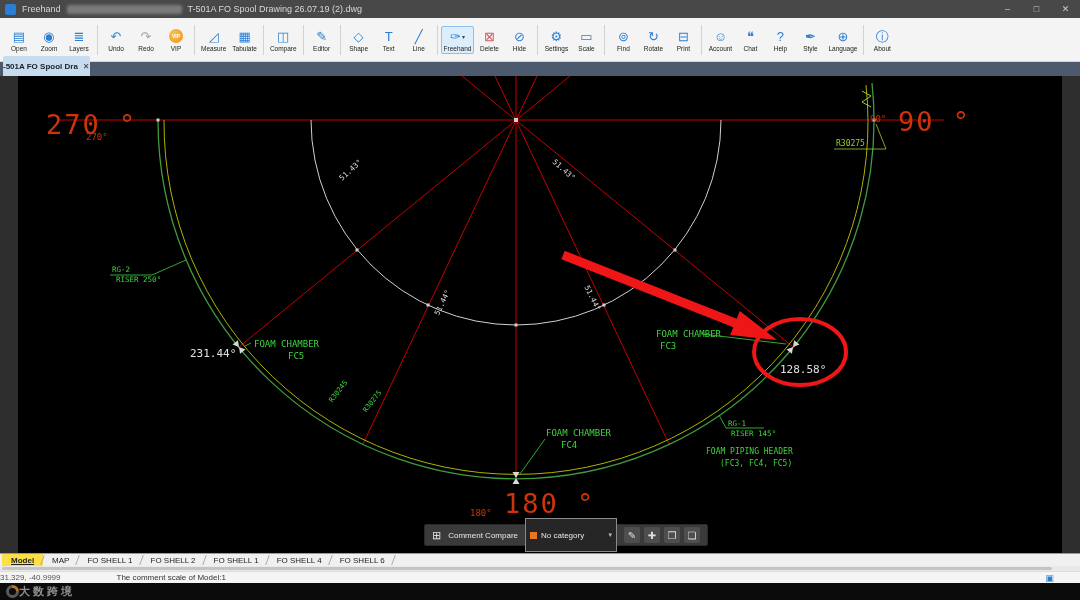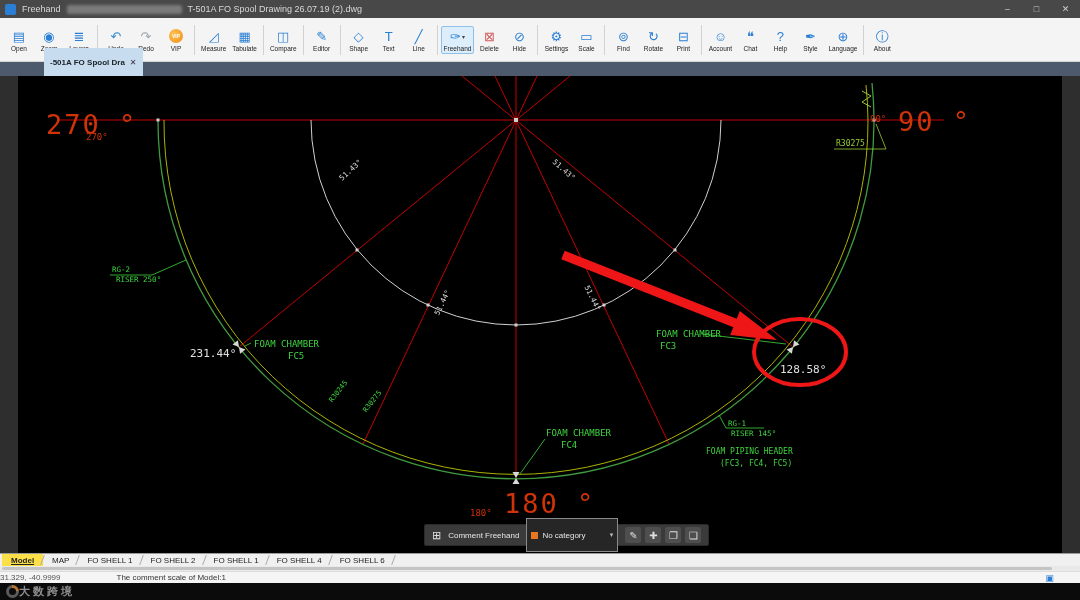--- a/index.html
+++ b/index.html
@@ -19,21 +19,21 @@
   .titem.selected { background:#dcedfc; border-color:#8fc0ea; }
   .trow { display:flex; align-items:center; height:15px; }
   .tglyph { font-size:13px; line-height:15px; }
   .tdrop { font-size:6px; color:#444; margin-left:1px; }
   .tlabel { font-size:6.5px; color:#222; margin-top:1px; white-space:nowrap; }
   .tsep { width:1px; height:30px; background:#d2d2d2; margin:0 3px; align-self:center; }
   .vipglyph { width:14px; height:14px; border-radius:50%; background:radial-gradient(circle at 35% 35%, #ffc14d, #ef8f1d); color:#fff; font-size:5px; font-weight:bold; display:flex; align-items:center; justify-content:center; }
 
   
   .tabstrip { height:14px; background:#4d5a6e; display:flex; align-items:flex-end; padding-left:3px; }
-  .doctab { height:28px; background:#c7dcee; color:#182028; font-size:8px; font-weight:bold; display:flex; align-items:center; gap:5px; padding:0 6px; border-radius:2px 2px 0 0;margin-left:41px; }
+  .doctab { height:20px; background:#c7dcee; color:#182028; font-size:8px; font-weight:bold; display:flex; align-items:center; gap:5px; padding:0 0; border-radius:2px 2px 0 0; }
   .tabclose { font-weight:normal; font-size:8px; color:#334; }
 
   
   .canvas { position:relative; height:477px; background:#000; overflow:hidden; }
   .gutter { position:absolute; top:0; bottom:0; width:18px; background:#2e2e2e; z-index:1; }
   .gutter.left { left:0; } .gutter.right { right:0; }
   svg.cad { position:absolute; left:0; top:0; z-index:2; }
   svg.cad text { font-family:"DejaVu Sans Mono", monospace; }
 
   
@@ -347,21 +347,21 @@
     <text x="836" y="70" font-size="8" fill="#9acd32">R30275</text>
     <text x="326" y="318" font-size="7" fill="#3fd43f" transform="rotate(-52 338 316)">R30245</text>
     <text x="360" y="328" font-size="7" fill="#3fd43f" transform="rotate(-52 372 326)">R30275</text>
 
     <polygon points="564.7,174.8 736.7,242.8 739.8,234.9 777,264 730.2,259.1 733.3,251.2 561.3,183.2" fill="#ee1616"></polygon>
     <ellipse cx="800" cy="276" rx="46" ry="33" fill="none" stroke="#ee1616" stroke-width="4"></ellipse>
   </svg>
 
   <div class="commentbar">
     <span class="gridicon">⊞</span>
-    <span>Comment Freehand</span>
+    <span>Comment Compare</span>
     <div class="catdrop">
       <span class="swatch" style="background: rgb(232, 119, 34);"></span>
       <span>No category</span>
       <span class="droparrow">▾</span>
     </div>
     <div class="cicons">
         <span class="cicon">✎</span>
         <span class="cicon">✚</span>
         <span class="cicon">❐</span>
         <span class="cicon">❏</span>

